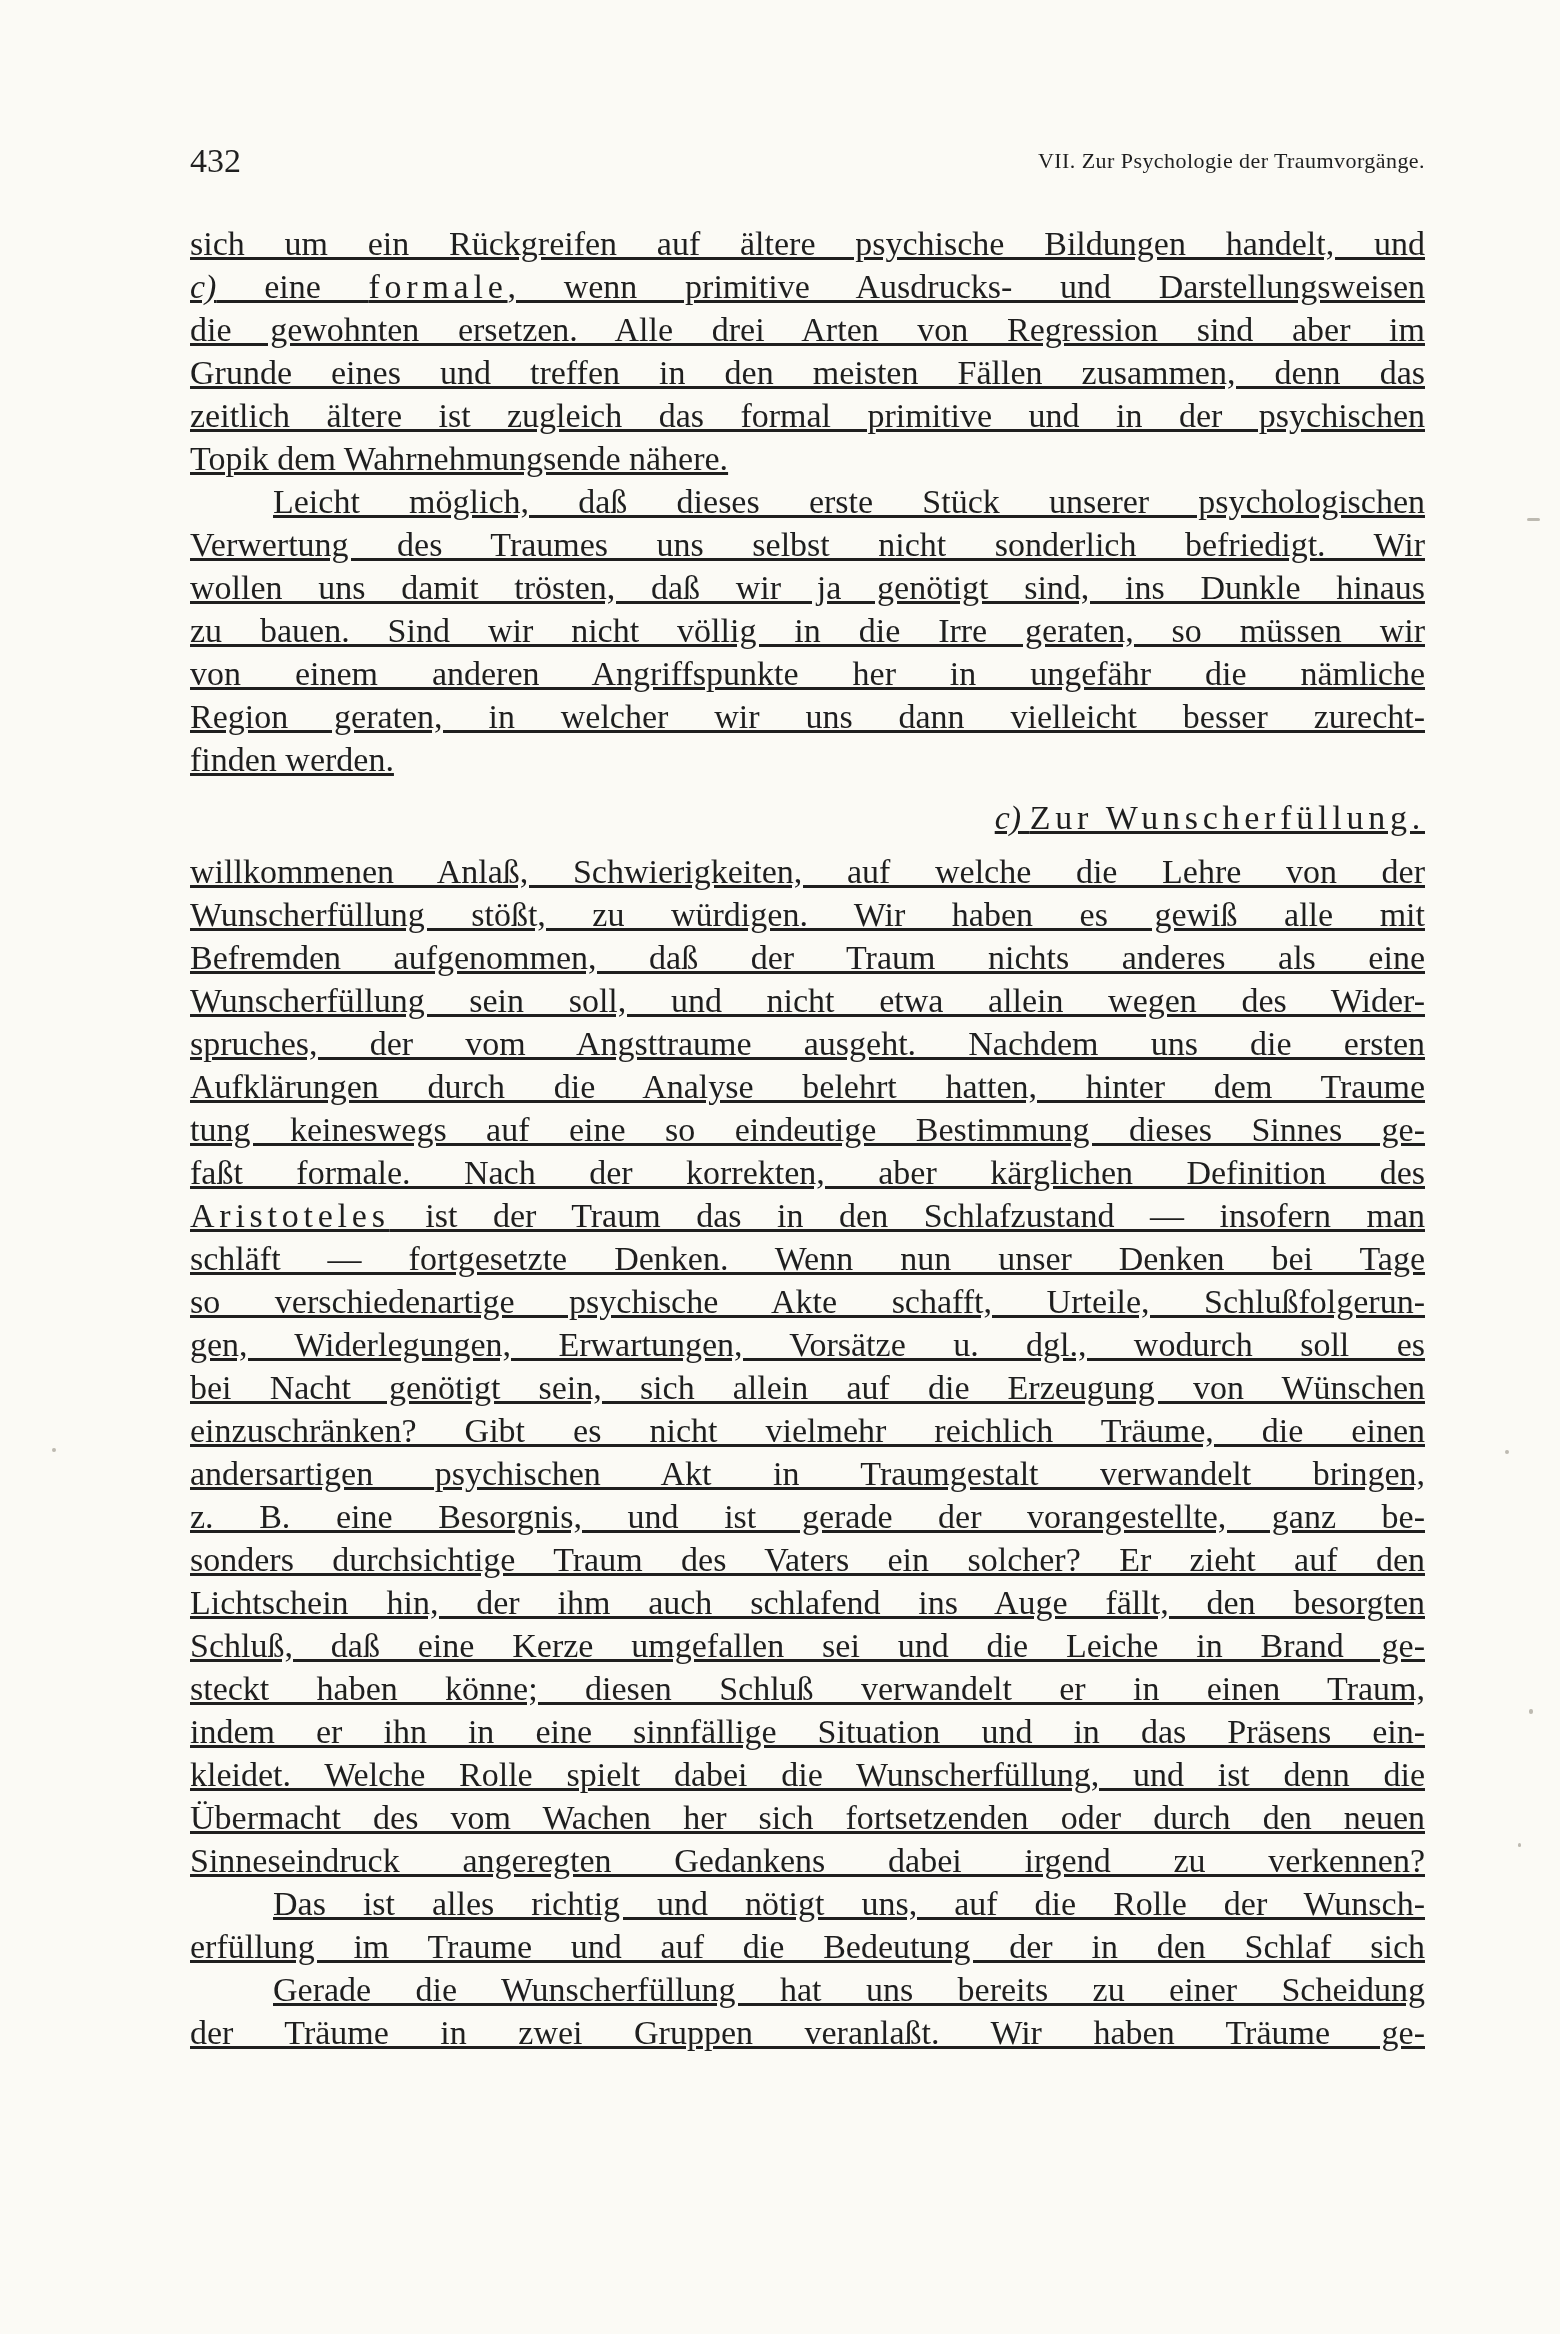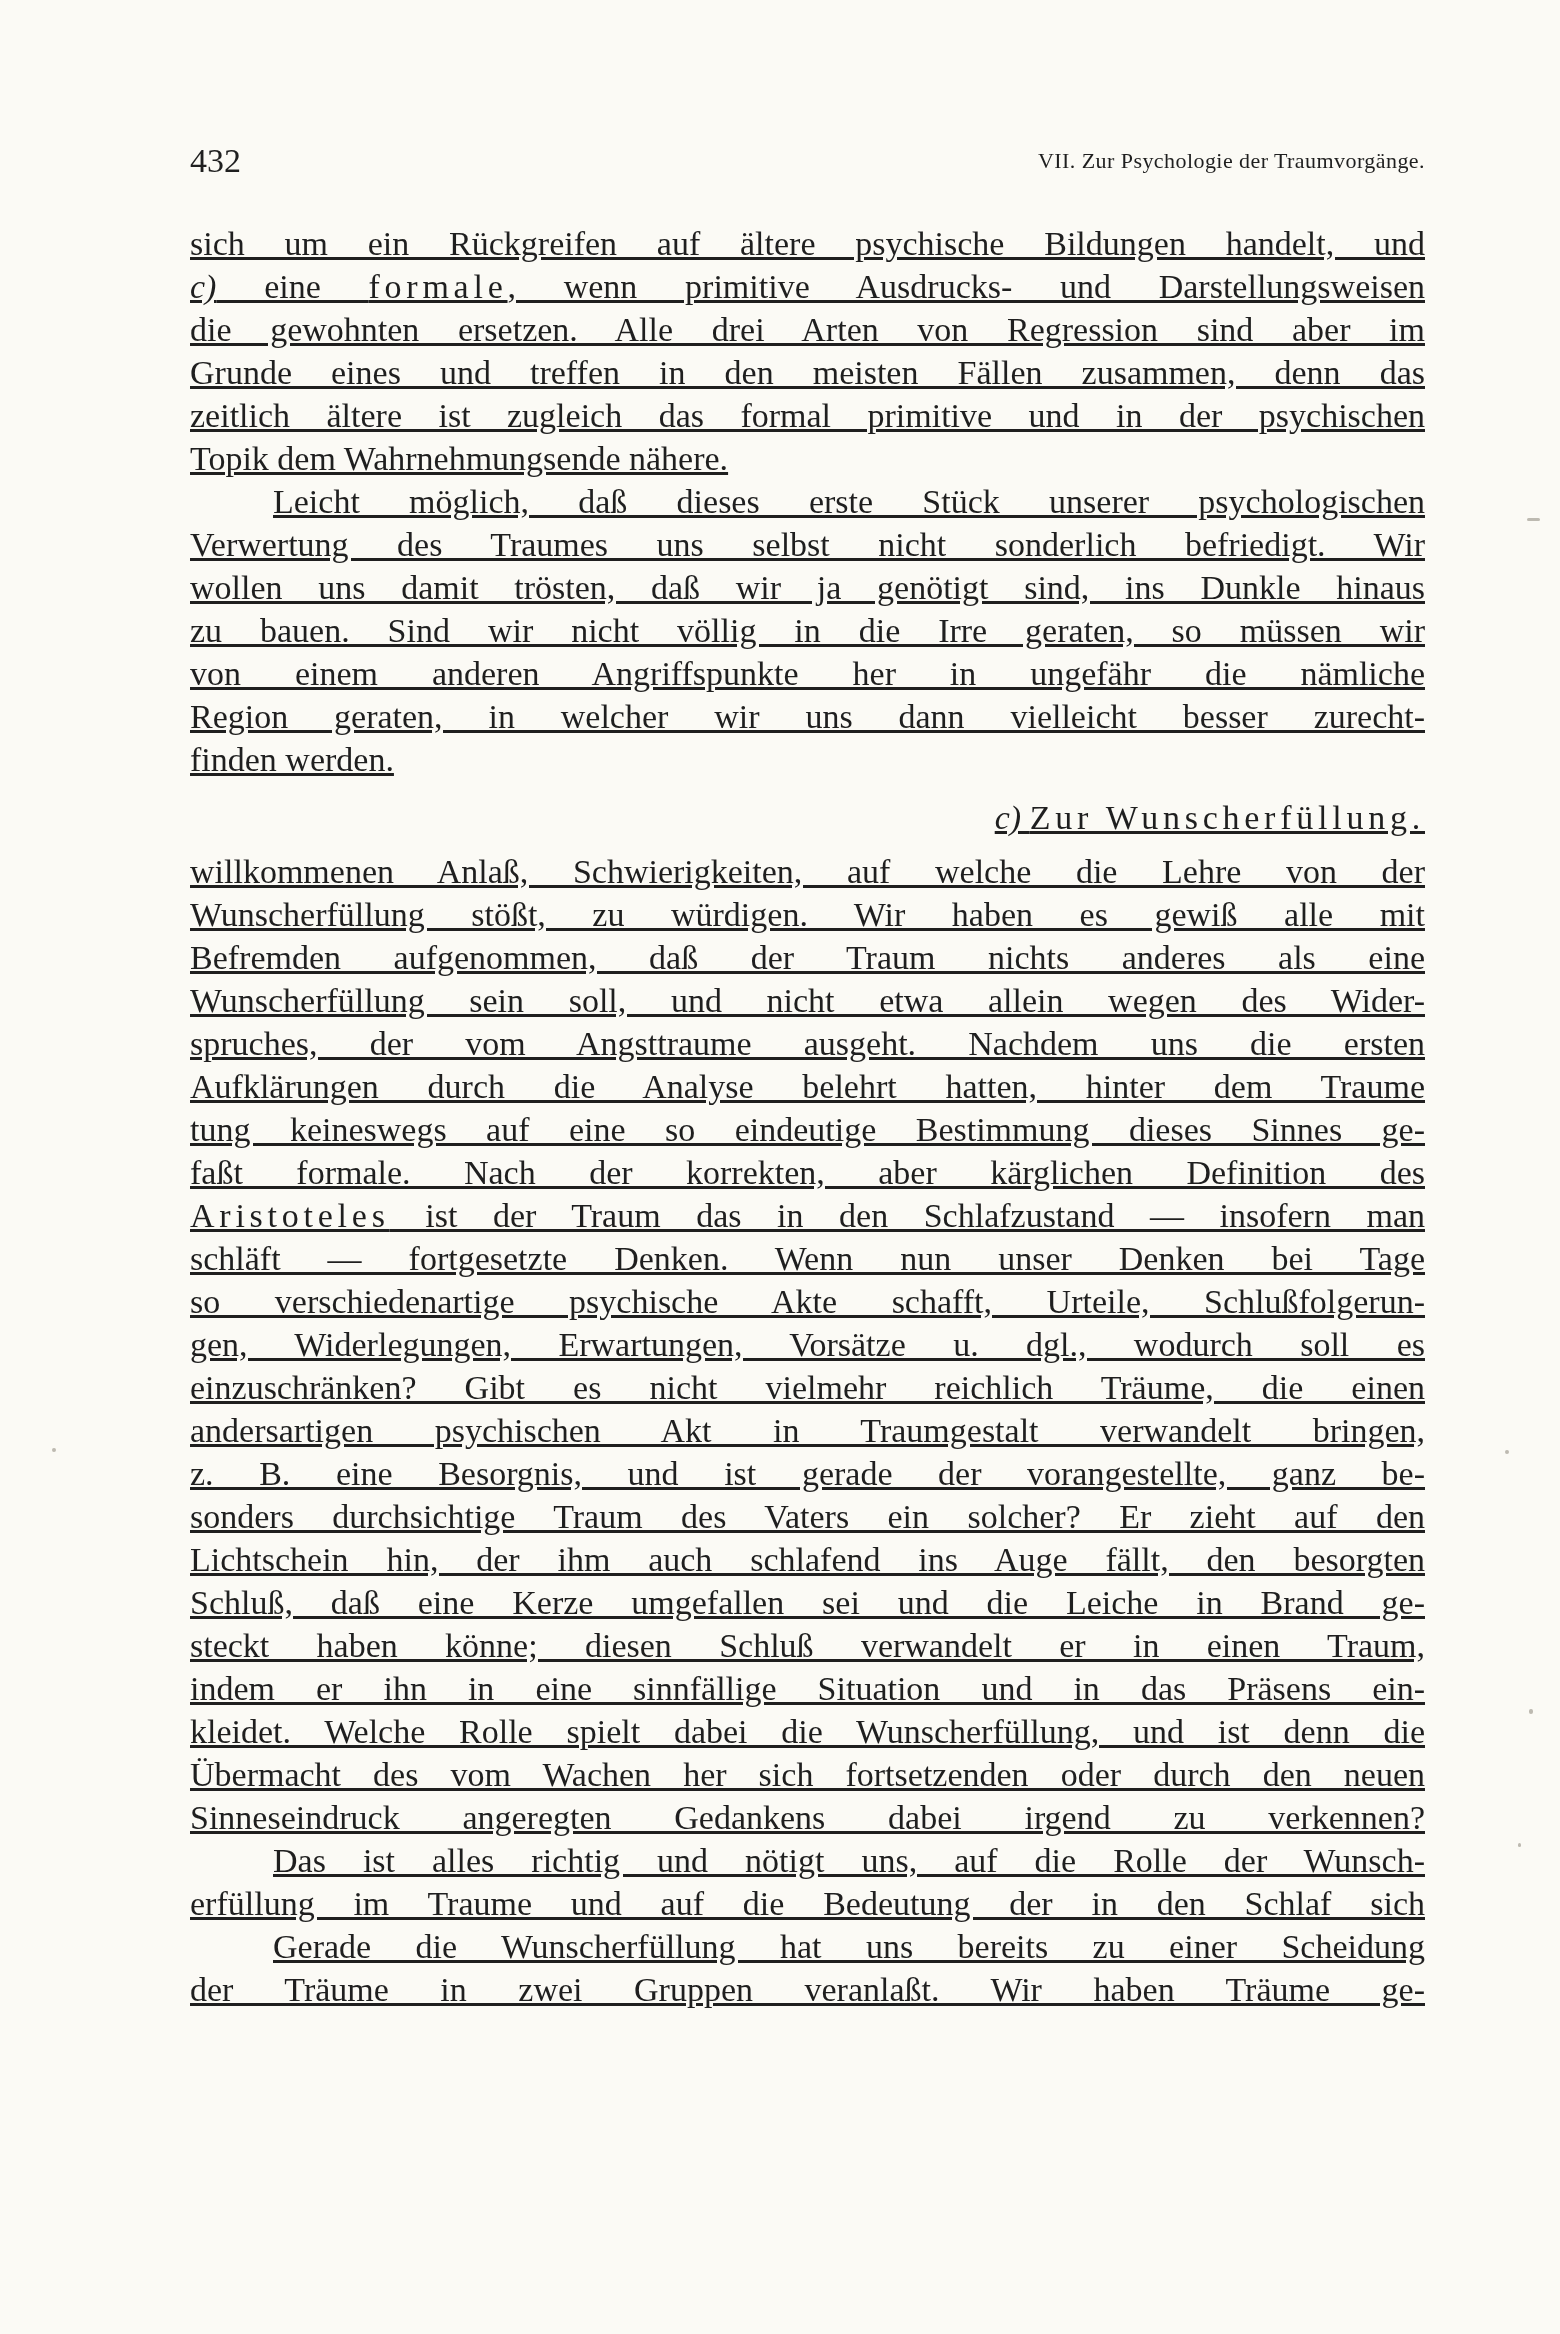--- a/index.html
+++ b/index.html
@@ -111,20 +111,21 @@
       <div class="line">Befremden aufgenommen, daß der Traum nichts anderes als eine</div>
       <div class="line">Wunscherfüllung sein soll, und nicht etwa allein wegen des Wider-</div>
       <div class="line">spruches, der vom Angsttraume ausgeht. Nachdem uns die ersten</div>
       <div class="line">Aufklärungen durch die Analyse belehrt hatten, hinter dem Traume</div>
       <div class="line">tung keineswegs auf eine so eindeutige Bestimmung dieses Sinnes ge-</div>
       <div class="line">faßt formale. Nach der korrekten, aber kärglichen Definition des</div>
       <div class="line"><span class="sperr">Aristoteles</span> ist der Traum das in den Schlafzustand — insofern man</div>
       <div class="line">schläft — fortgesetzte Denken. Wenn nun unser Denken bei Tage</div>
       <div class="line">so verschiedenartige psychische Akte schafft, Urteile, Schlußfolgerun-</div>
       <div class="line">gen, Widerlegungen, Erwartungen, Vorsätze u. dgl., wodurch soll es</div>
+      <div class="line">bei Nacht genötigt sein, sich allein auf die Erzeugung von Wünschen</div>
       <div class="line">einzuschränken? Gibt es nicht vielmehr reichlich Träume, die einen</div>
       <div class="line">andersartigen psychischen Akt in Traumgestalt verwandelt bringen,</div>
       <div class="line">z. B. eine Besorgnis, und ist gerade der vorangestellte, ganz be-</div>
       <div class="line">sonders durchsichtige Traum des Vaters ein solcher? Er zieht auf den</div>
       <div class="line">Lichtschein hin, der ihm auch schlafend ins Auge fällt, den besorgten</div>
       <div class="line">Schluß, daß eine Kerze umgefallen sei und die Leiche in Brand ge-</div>
       <div class="line">steckt haben könne; diesen Schluß verwandelt er in einen Traum,</div>
       <div class="line">indem er ihn in eine sinnfällige Situation und in das Präsens ein-</div>
       <div class="line">kleidet. Welche Rolle spielt dabei die Wunscherfüllung, und ist denn die</div>
       <div class="line">Übermacht des vom Wachen her sich fortsetzenden oder durch den neuen</div>

